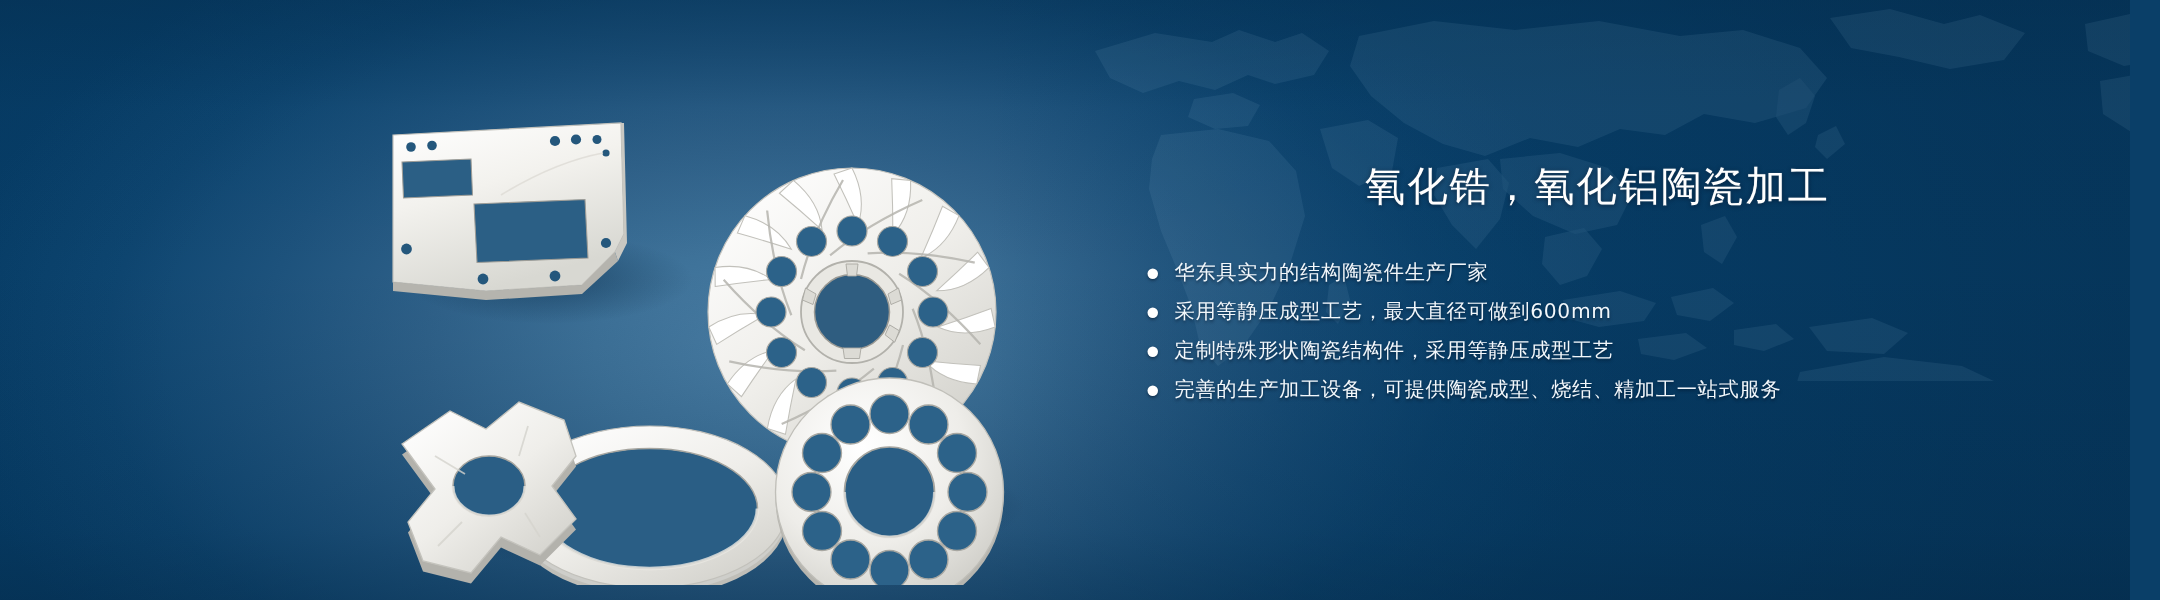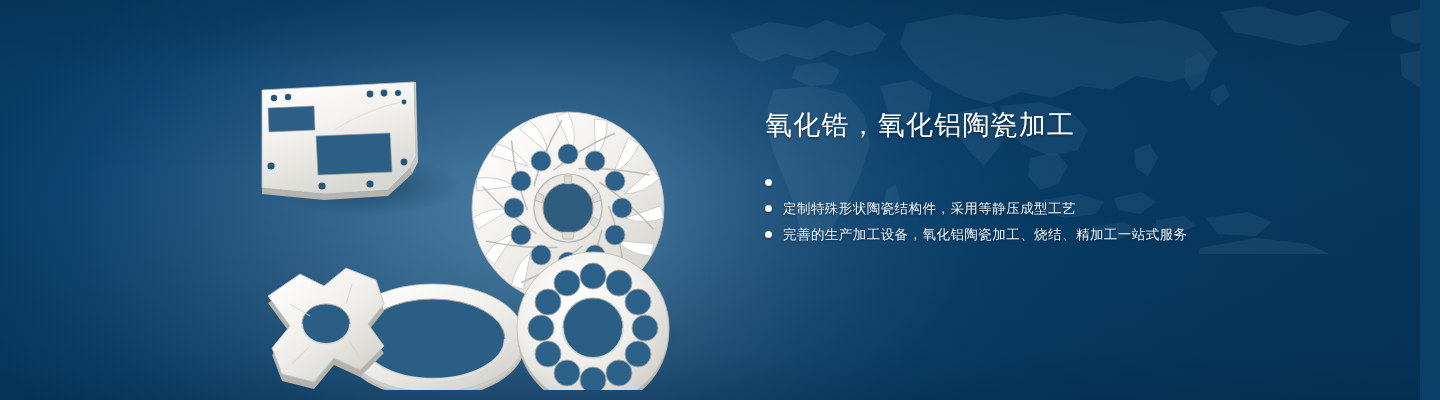--- a/index.html
+++ b/index.html
@@ -8,20 +8,21 @@
     overflow:hidden;
     background:#0a3f68;
     font-family:"DejaVu Sans","Liberation Sans",sans-serif;
   }
 
   .banner {
     position:relative;
     width:1420px; height:400px;
     overflow:hidden;
     background:#b91c1c;
+    text-align:center;
   }
 
   
   .bg-base {
     position:absolute; inset:0;
     background:
       radial-gradient(ellipse 560px 330px at 520px 235px,
         #4b7fa6 0%,
         #3e7299 22%,
         #2f6189 42%,
@@ -347,25 +348,30 @@
       </g>
     </svg>
   </div>
 
   <div class="textblock">
     <div class="title">氧化锆，氧化铝陶瓷加工</div>
 
     <ul class="bullets">
       <li class="bullet-row">
         <span class="bullet-dot"></span>
+        <span class="bullet-text">华东具实力的结构陶瓷件生产厂家</span>
+      </li>
+      <li class="bullet-row">
+        <span class="bullet-dot"></span>
+        <span class="bullet-text">采用等静压成型工艺，最大直径可做到600mm</span>
       </li>
       <li class="bullet-row">
         <span class="bullet-dot"></span>
         <span class="bullet-text">定制特殊形状陶瓷结构件，采用等静压成型工艺</span>
       </li>
       <li class="bullet-row">
         <span class="bullet-dot"></span>
-        <span class="bullet-text">完善的生产加工设备，氧化铝陶瓷加工、烧结、精加工一站式服务</span>
+        <span class="bullet-text">完善的生产加工设备，可提供陶瓷成型、烧结、精加工一站式服务</span>
       </li>
     </ul>
   </div>
 
 </div>
 
 </body></html>

